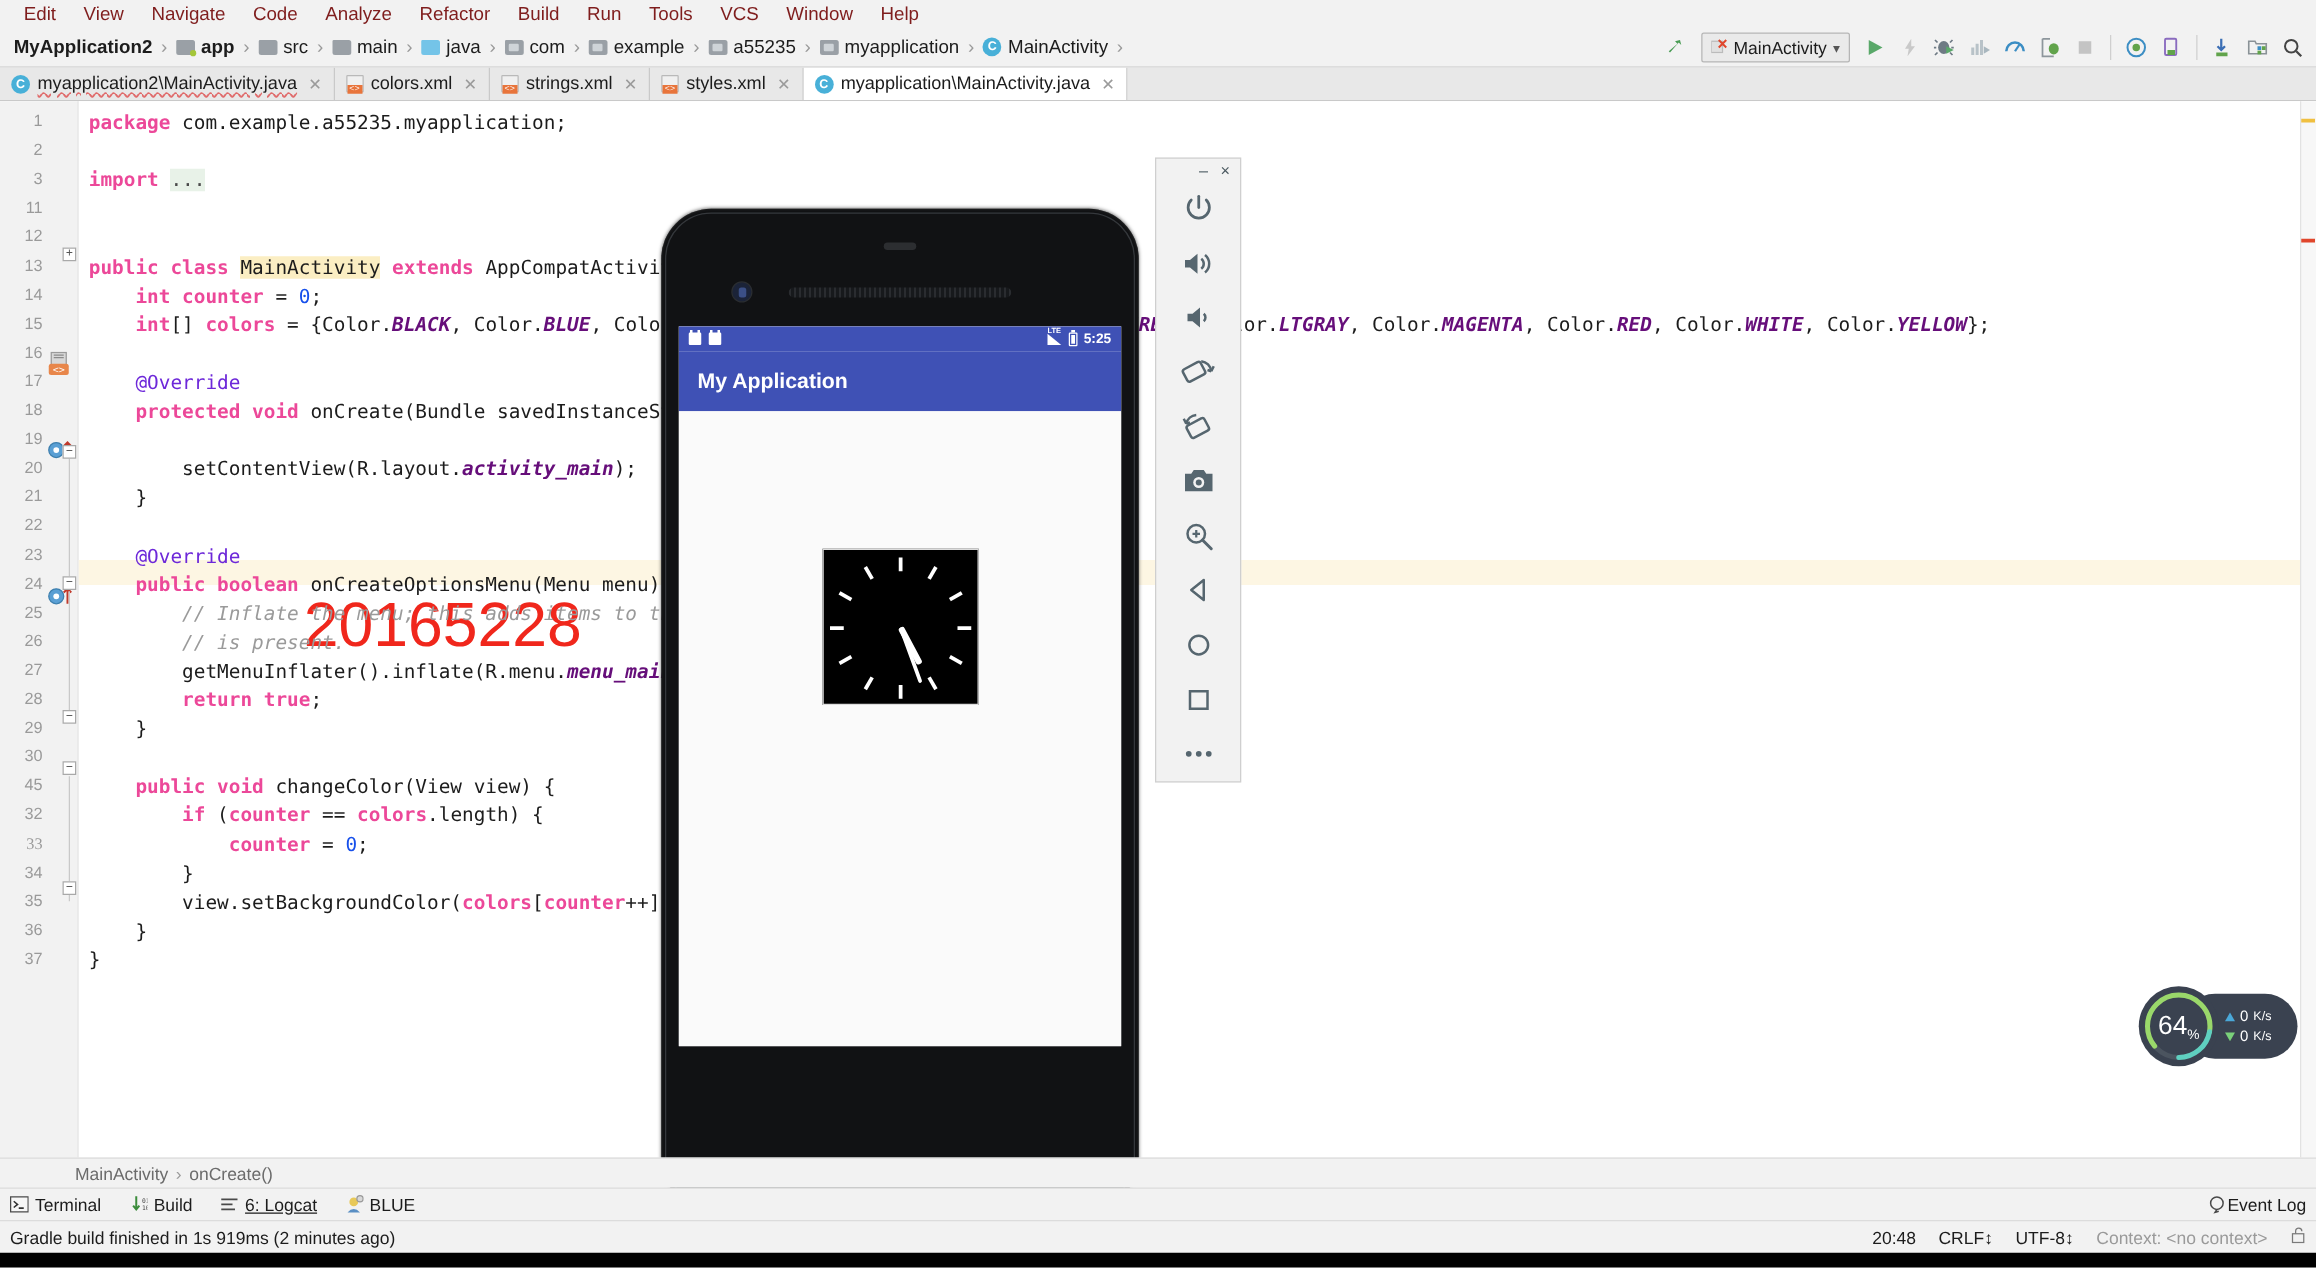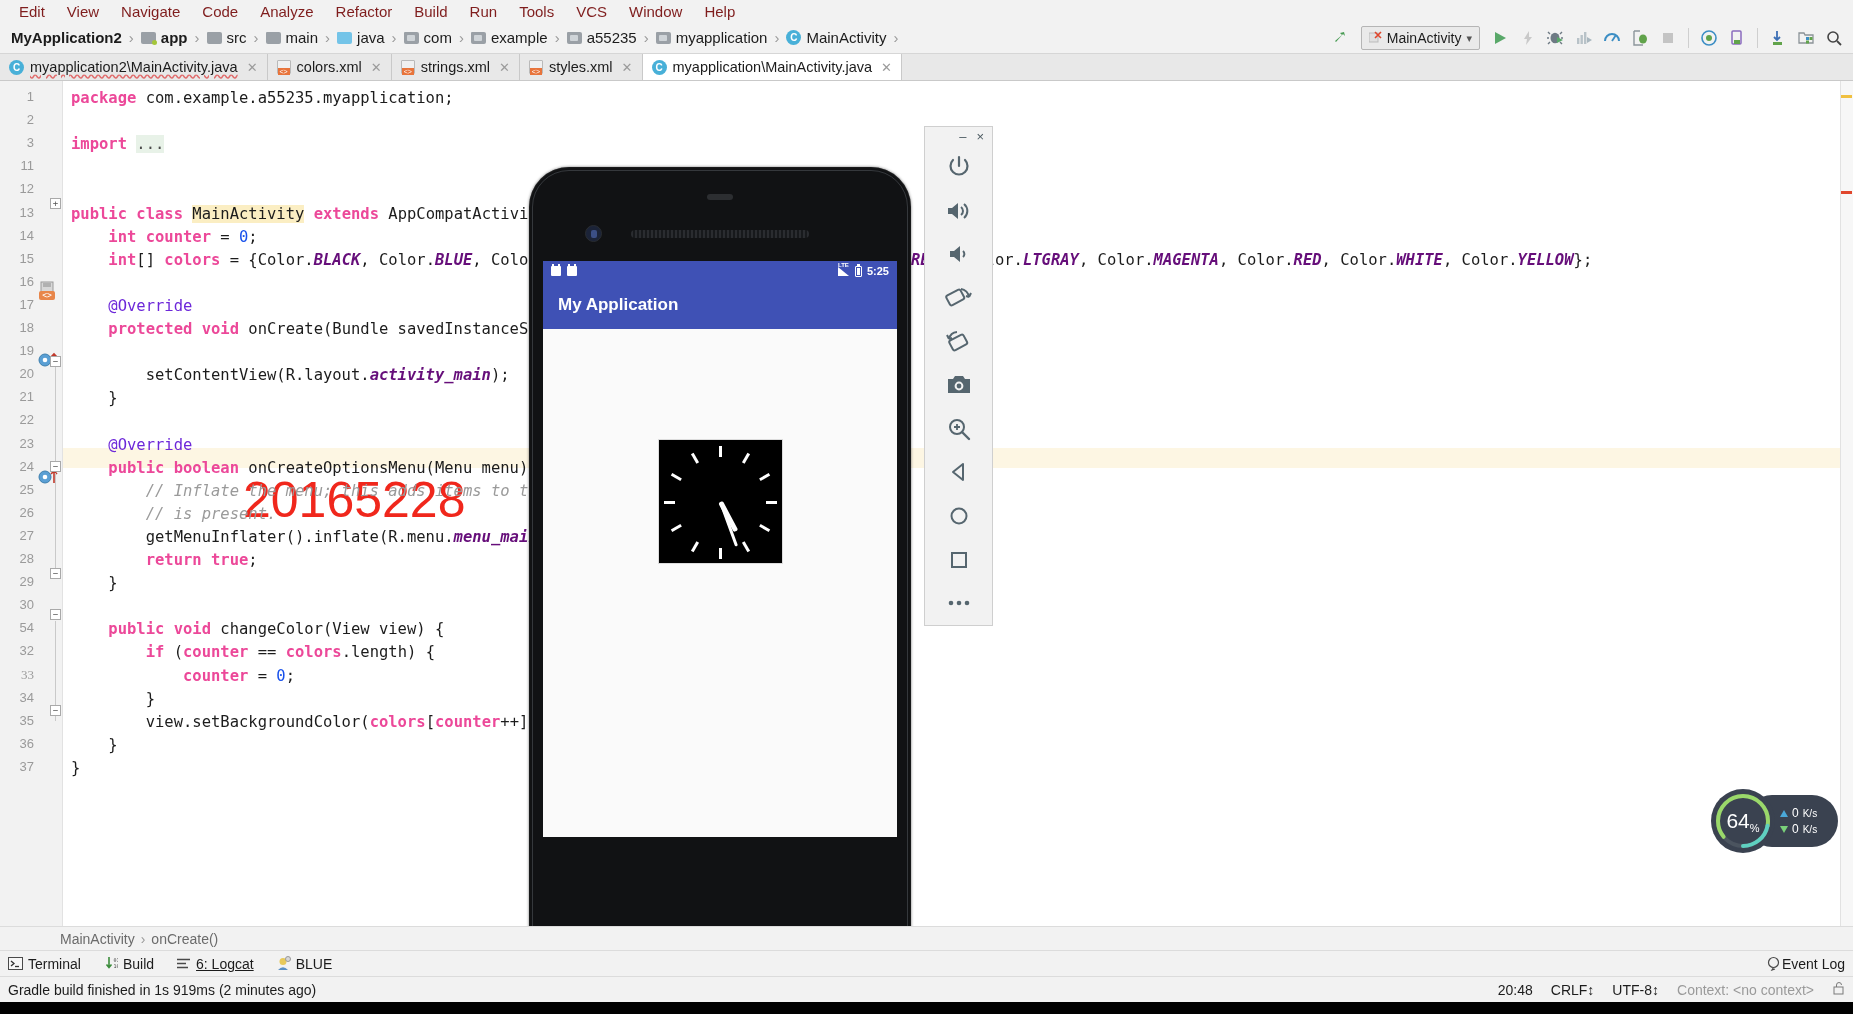--- a/index.html
+++ b/index.html
@@ -422,21 +422,21 @@
         <div class="gnum" style="top: 308.3px;">21</div>
         <div class="gnum" style="top: 331.4px;">22</div>
         <div class="gnum" style="top: 354.5px;">23</div>
         <div class="gnum" style="top: 377.6px;">24</div>
         <div class="gnum" style="top: 400.7px;">25</div>
         <div class="gnum" style="top: 423.8px;">26</div>
         <div class="gnum" style="top: 446.9px;">27</div>
         <div class="gnum" style="top: 470px;">28</div>
         <div class="gnum" style="top: 493.1px;">29</div>
         <div class="gnum" style="top: 516.2px;">30</div>
-        <div class="gnum" style="top: 539.3px;">54</div>
+        <div class="gnum" style="top: 539.3px;">45</div>
         <div class="gnum" style="top: 562.4px;">32</div>
         <div class="gnum" style="top: 585.5px; font-family: Liberation Serif, serif;">33</div>
         <div class="gnum" style="top: 608.6px;">34</div>
         <div class="gnum" style="top: 631.7px;">35</div>
         <div class="gnum" style="top: 654.8px;">36</div>
         <div class="gnum" style="top: 677.9px;">37</div>
       </div>
 
     <div class="code" id="code">
       <div class="curline" style="top:367px;"></div>

